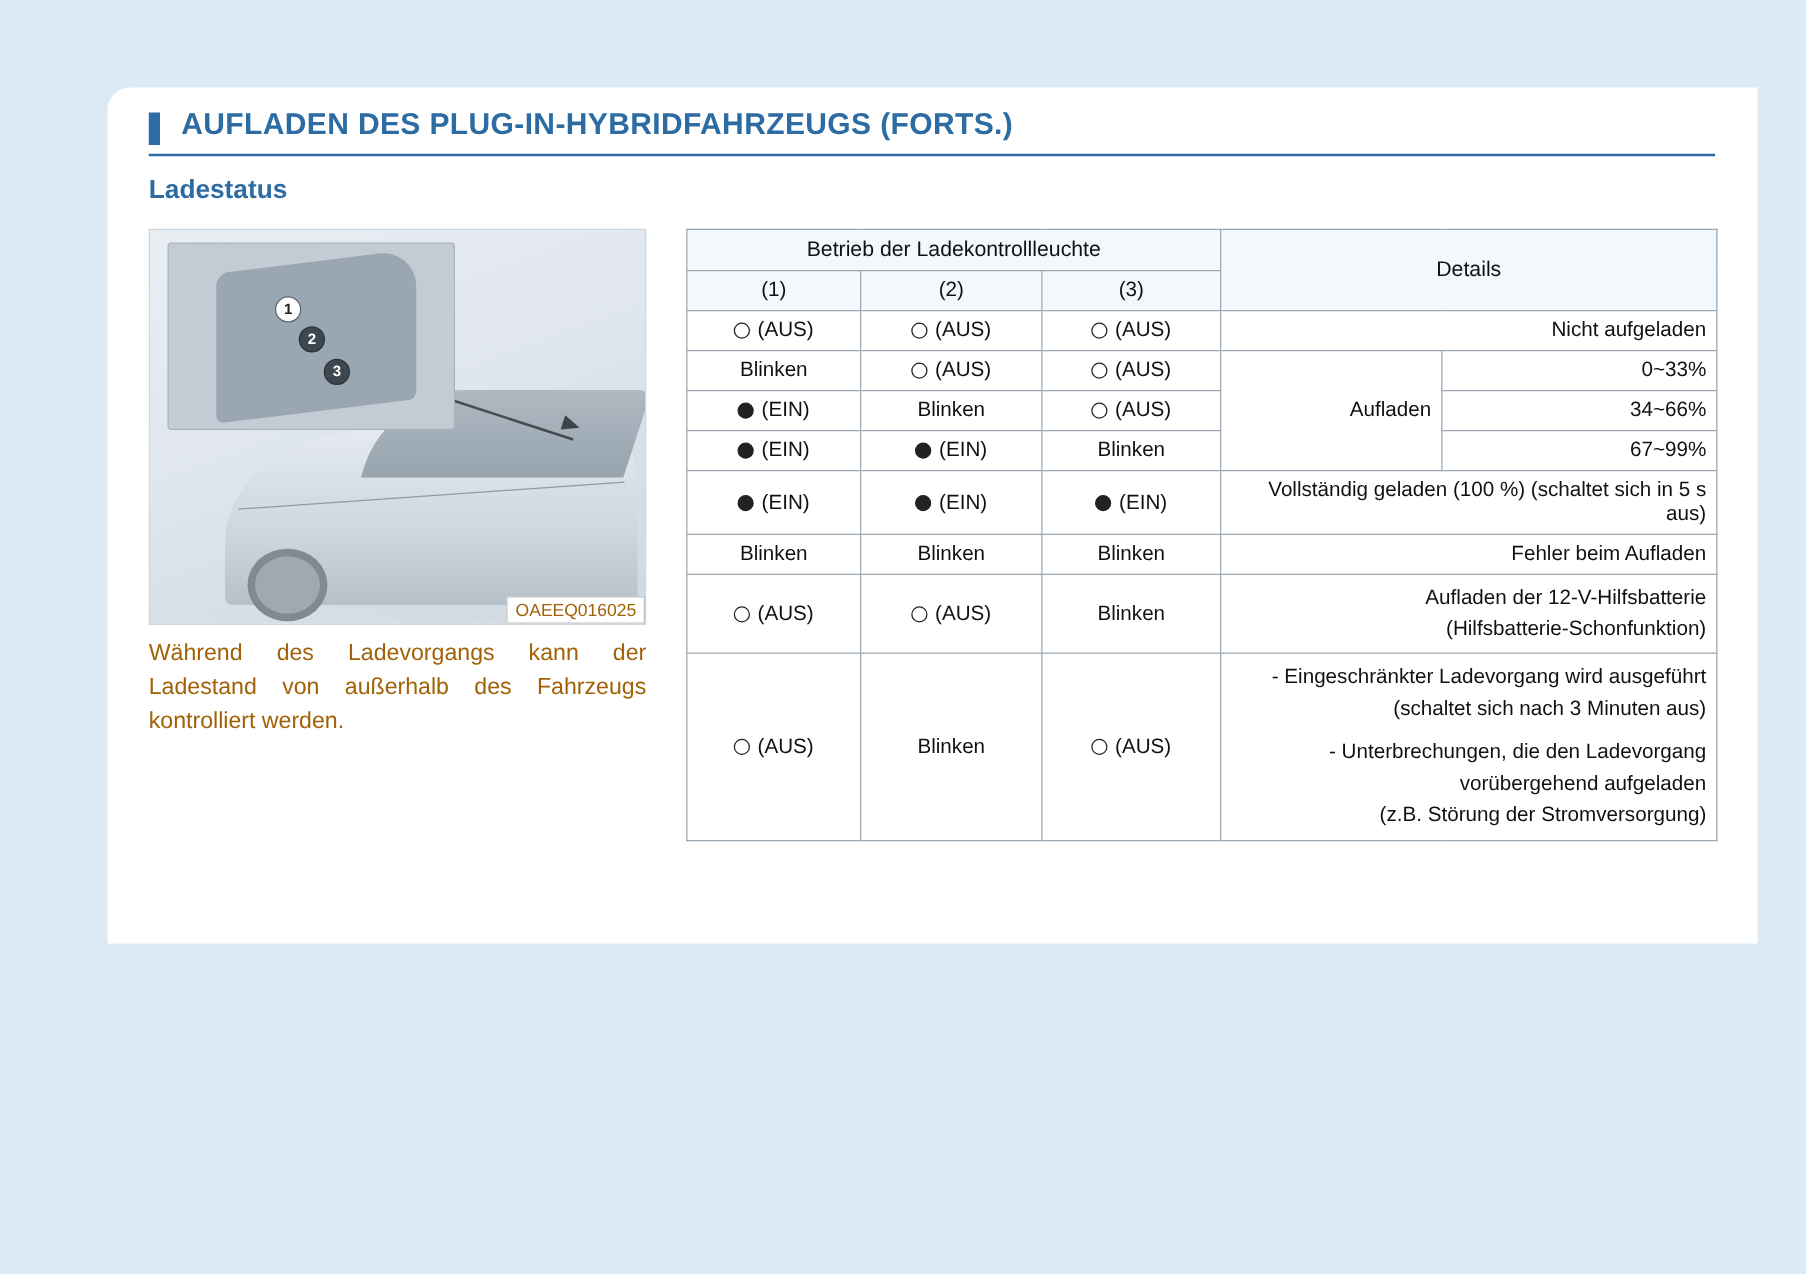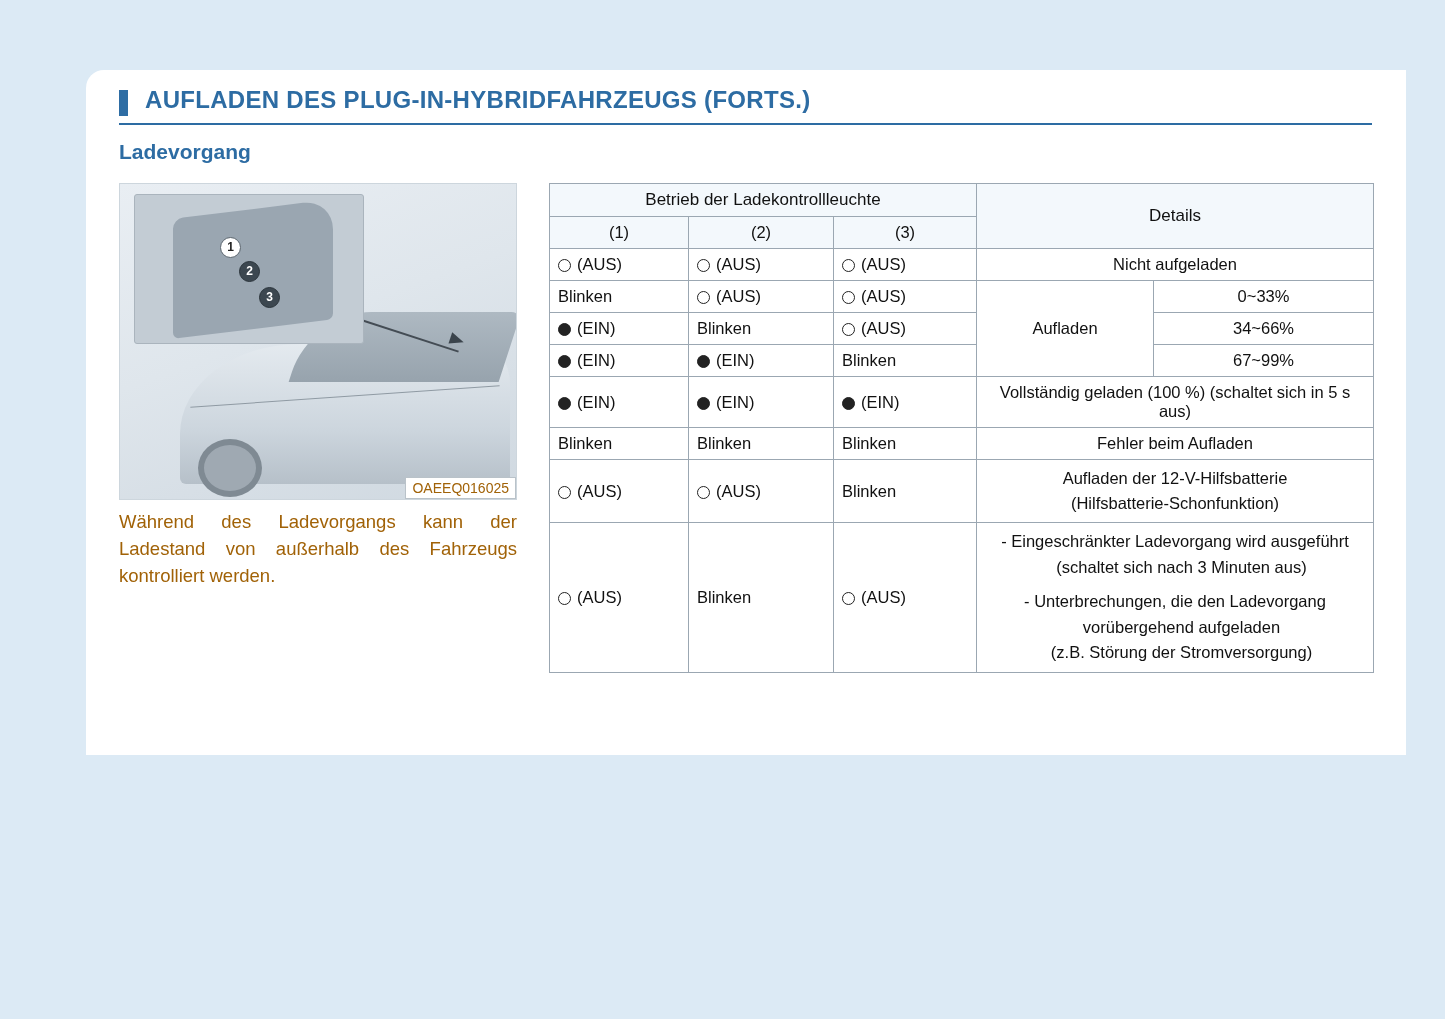--- a/index.html
+++ b/index.html
@@ -232,22 +232,22 @@
   table.status td, table.status th {
     border: 1px solid #9ba7b2;
     padding: 6px 8px;
     font-weight: normal;
     vertical-align: middle;
     background: #f3f8fc;
   }
   table.status td.body, table.status th.body { background: #ffffff; }
   .th-main { text-align: center; font-size: 17px; }
   .th-sub { text-align: center; }
-  .cell-c { white-space: nowrap; }
-  .cell-l { text-align: center; }
+  .cell-c { text-align: center; white-space: nowrap; }
+  .cell-l { text-align: right; }
   .lamp {
     display: inline-block;
     width: 11px;
     height: 11px;
     border-radius: 50%;
     border: 1.3px solid #222;
     margin-right: 6px;
     vertical-align: middle;
     background: #fff;
   }
@@ -265,21 +265,21 @@
 <div id="page">
 
   <div class="sheet">
 
     <div class="header">
       <div class="header-bar"></div>
       <div class="header-title">AUFLADEN DES PLUG-IN-HYBRIDFAHRZEUGS (FORTS.)</div>
       <div class="header-rule"></div>
     </div>
 
-    <div class="subhead">Ladevorgang</div>
+    <div class="subhead">Ladestatus</div>
 
     <div class="figure">
       <div class="fig-car">
         <div class="car-body"></div>
         <div class="car-windshield"></div>
         <div class="car-hood-line"></div>
         <div class="car-wheel"></div>
       </div>
       <div class="pointer-line"></div>
       <div class="pointer-tri"></div>

